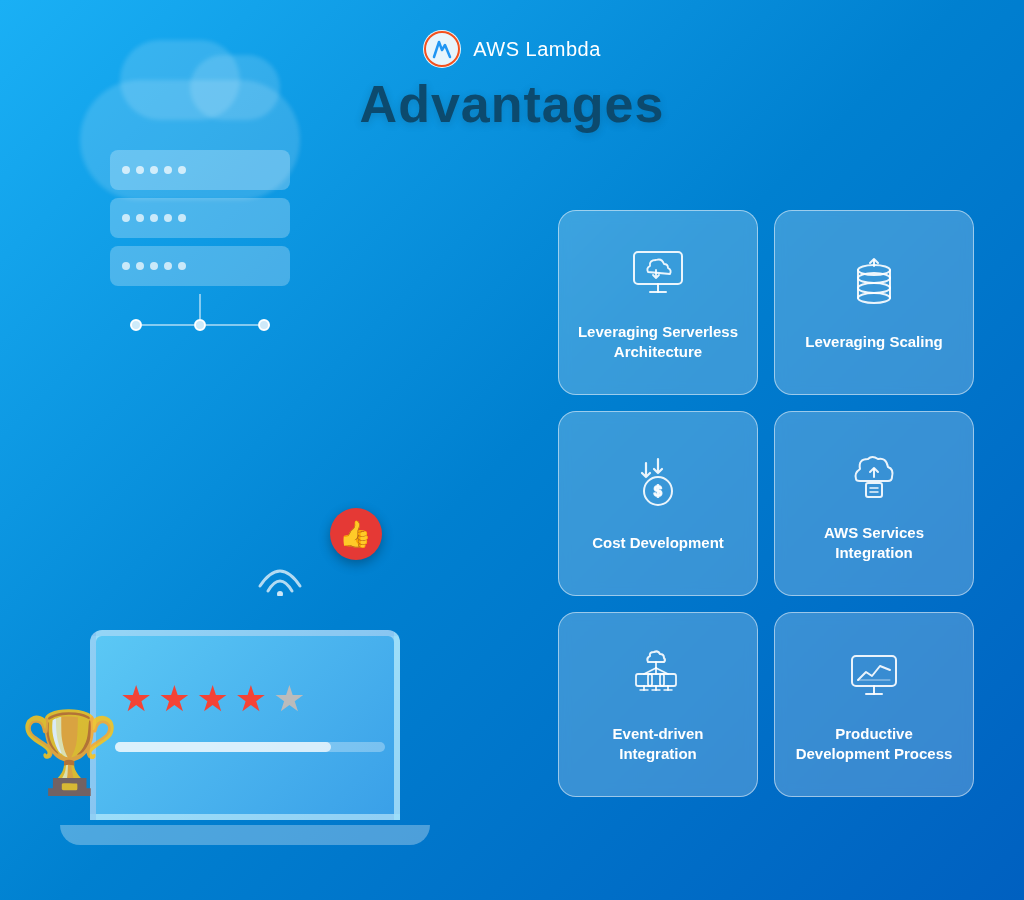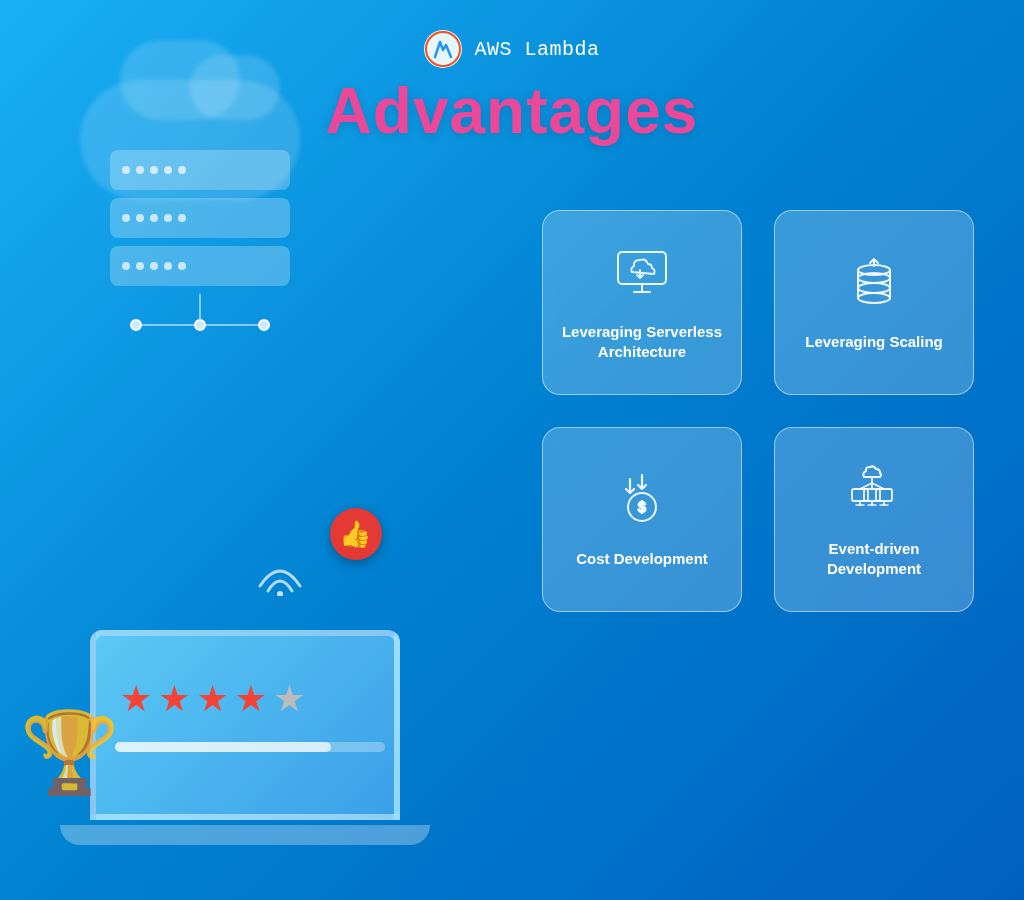--- a/index.html
+++ b/index.html
@@ -136,49 +136,48 @@
       left: 0;
       right: 0;
       text-align: center;
     }
     .header-logo-row {
       display: flex;
       align-items: center;
       justify-content: center;
       gap: 12px;
       margin-bottom: 6px;
-      font-family: Liberation Mono, monospace;
     }
     .logo-icon {
       width: 38px;
       height: 38px;
     }
     .header-subtitle {
       font-size: 20px;
       color: #fff;
       font-weight: 500;
       letter-spacing: 0.5px;
     }
     .header-title {
-      font-size: 64px;
+      font-size: 52px;
       font-weight: 800;
-      color: #ec4899;
+      color: #0c4a6e;
       letter-spacing: 1px;
       text-shadow: 0 2px 8px rgba(0,0,0,0.15);
     }
 
     
     .cards-grid {
       position: absolute;
       top: 210px;
       right: 50px;
       display: grid;
       grid-template-columns: 200px 200px;
       grid-template-rows: repeat(3, 185px);
-      gap: 32px;
+      gap: 16px;
     }
 
     .card {
       background: rgba(255,255,255,0.22);
       border: 1.5px solid rgba(255,255,255,0.5);
       border-radius: 18px;
       display: flex;
       flex-direction: column;
       align-items: center;
       justify-content: center;
@@ -358,20 +357,35 @@
         <path d="M20 8 L20 22 M16 18 L20 22 L24 18" stroke="rgba(255,255,255,0.9)" stroke-width="2.2" stroke-linecap="round" stroke-linejoin="round"></path>
         <path d="M32 4 L32 18 M28 14 L32 18 L36 14" stroke="rgba(255,255,255,0.9)" stroke-width="2.2" stroke-linecap="round" stroke-linejoin="round"></path>
 
         <circle cx="32" cy="36" r="14" stroke="rgba(255,255,255,0.9)" stroke-width="2"></circle>
         <text x="32" y="41" text-anchor="middle" font-size="14" fill="rgba(255,255,255,0.9)" font-family="Arial">$</text>
       </svg>
     </div>
     <div class="card-label">Cost Development</div>
   </div>
 
+  <div class="card">
+    <div class="card-icon">
+      <svg viewBox="0 0 64 56" fill="none" xmlns="http://www.w3.org/2000/svg">
+
+        <path d="M14 34 Q12 28 18 24 Q16 14 26 14 Q30 10 36 14 Q44 12 46 22 Q52 24 50 32 Q50 36 46 36 L18 36 Q14 36 14 34 Z" stroke="rgba(255,255,255,0.9)" stroke-width="2" fill="none"></path>
+        <path d="M32 24 L32 32" stroke="rgba(255,255,255,0.9)" stroke-width="2" stroke-linecap="round"></path>
+        <path d="M28 27 L32 23 L36 27" stroke="rgba(255,255,255,0.9)" stroke-width="2" stroke-linecap="round" stroke-linejoin="round"></path>
+
+        <rect x="24" y="38" width="16" height="14" rx="2" stroke="rgba(255,255,255,0.9)" stroke-width="2"></rect>
+        <line x1="28" y1="43" x2="36" y2="43" stroke="rgba(255,255,255,0.9)" stroke-width="1.5"></line>
+        <line x1="28" y1="47" x2="36" y2="47" stroke="rgba(255,255,255,0.9)" stroke-width="1.5"></line>
+      </svg>
+    </div>
+    <div class="card-label">AWS Services Integration</div>
+  </div>
 
   <div class="card">
     <div class="card-icon">
       <svg viewBox="0 0 64 56" fill="none" xmlns="http://www.w3.org/2000/svg">
 
         <path d="M22 16 Q20 12 24 10 Q23 6 28 6 Q32 4 34 8 Q38 8 38 12 Q40 14 38 16 Z" stroke="rgba(255,255,255,0.9)" stroke-width="2" fill="none"></path>
 
         <line x1="30" y1="16" x2="30" y2="22" stroke="rgba(255,255,255,0.9)" stroke-width="1.8"></line>
         <line x1="30" y1="22" x2="18" y2="28" stroke="rgba(255,255,255,0.9)" stroke-width="1.8"></line>
         <line x1="30" y1="22" x2="42" y2="28" stroke="rgba(255,255,255,0.9)" stroke-width="1.8"></line>
@@ -381,17 +395,32 @@
         <line x1="18" y1="40" x2="18" y2="44" stroke="rgba(255,255,255,0.9)" stroke-width="1.8"></line>
         <line x1="14" y1="44" x2="22" y2="44" stroke="rgba(255,255,255,0.9)" stroke-width="1.5"></line>
         <rect x="22" y="28" width="16" height="12" rx="2" stroke="rgba(255,255,255,0.9)" stroke-width="1.8"></rect>
         <line x1="30" y1="40" x2="30" y2="44" stroke="rgba(255,255,255,0.9)" stroke-width="1.8"></line>
         <line x1="26" y1="44" x2="34" y2="44" stroke="rgba(255,255,255,0.9)" stroke-width="1.5"></line>
         <rect x="34" y="28" width="16" height="12" rx="2" stroke="rgba(255,255,255,0.9)" stroke-width="1.8"></rect>
         <line x1="42" y1="40" x2="42" y2="44" stroke="rgba(255,255,255,0.9)" stroke-width="1.8"></line>
         <line x1="38" y1="44" x2="46" y2="44" stroke="rgba(255,255,255,0.9)" stroke-width="1.5"></line>
       </svg>
     </div>
-    <div class="card-label">Event-driven Development</div>
-  </div>
-
+    <div class="card-label">Event-driven Integration</div>
+  </div>
+
+  <div class="card">
+    <div class="card-icon">
+      <svg viewBox="0 0 64 56" fill="none" xmlns="http://www.w3.org/2000/svg">
+
+        <rect x="10" y="10" width="44" height="30" rx="4" stroke="rgba(255,255,255,0.9)" stroke-width="2"></rect>
+
+        <polyline points="16,34 24,26 30,30 38,20 48,24" stroke="rgba(255,255,255,0.9)" stroke-width="2" fill="none" stroke-linecap="round" stroke-linejoin="round"></polyline>
+        <line x1="16" y1="34" x2="48" y2="34" stroke="rgba(255,255,255,0.6)" stroke-width="1"></line>
+
+        <line x1="32" y1="40" x2="32" y2="48" stroke="rgba(255,255,255,0.9)" stroke-width="2"></line>
+        <line x1="24" y1="48" x2="40" y2="48" stroke="rgba(255,255,255,0.9)" stroke-width="2" stroke-linecap="round"></line>
+      </svg>
+    </div>
+    <div class="card-label">Productive Development Process</div>
+  </div>
 
 </div>
 
 </body></html>

